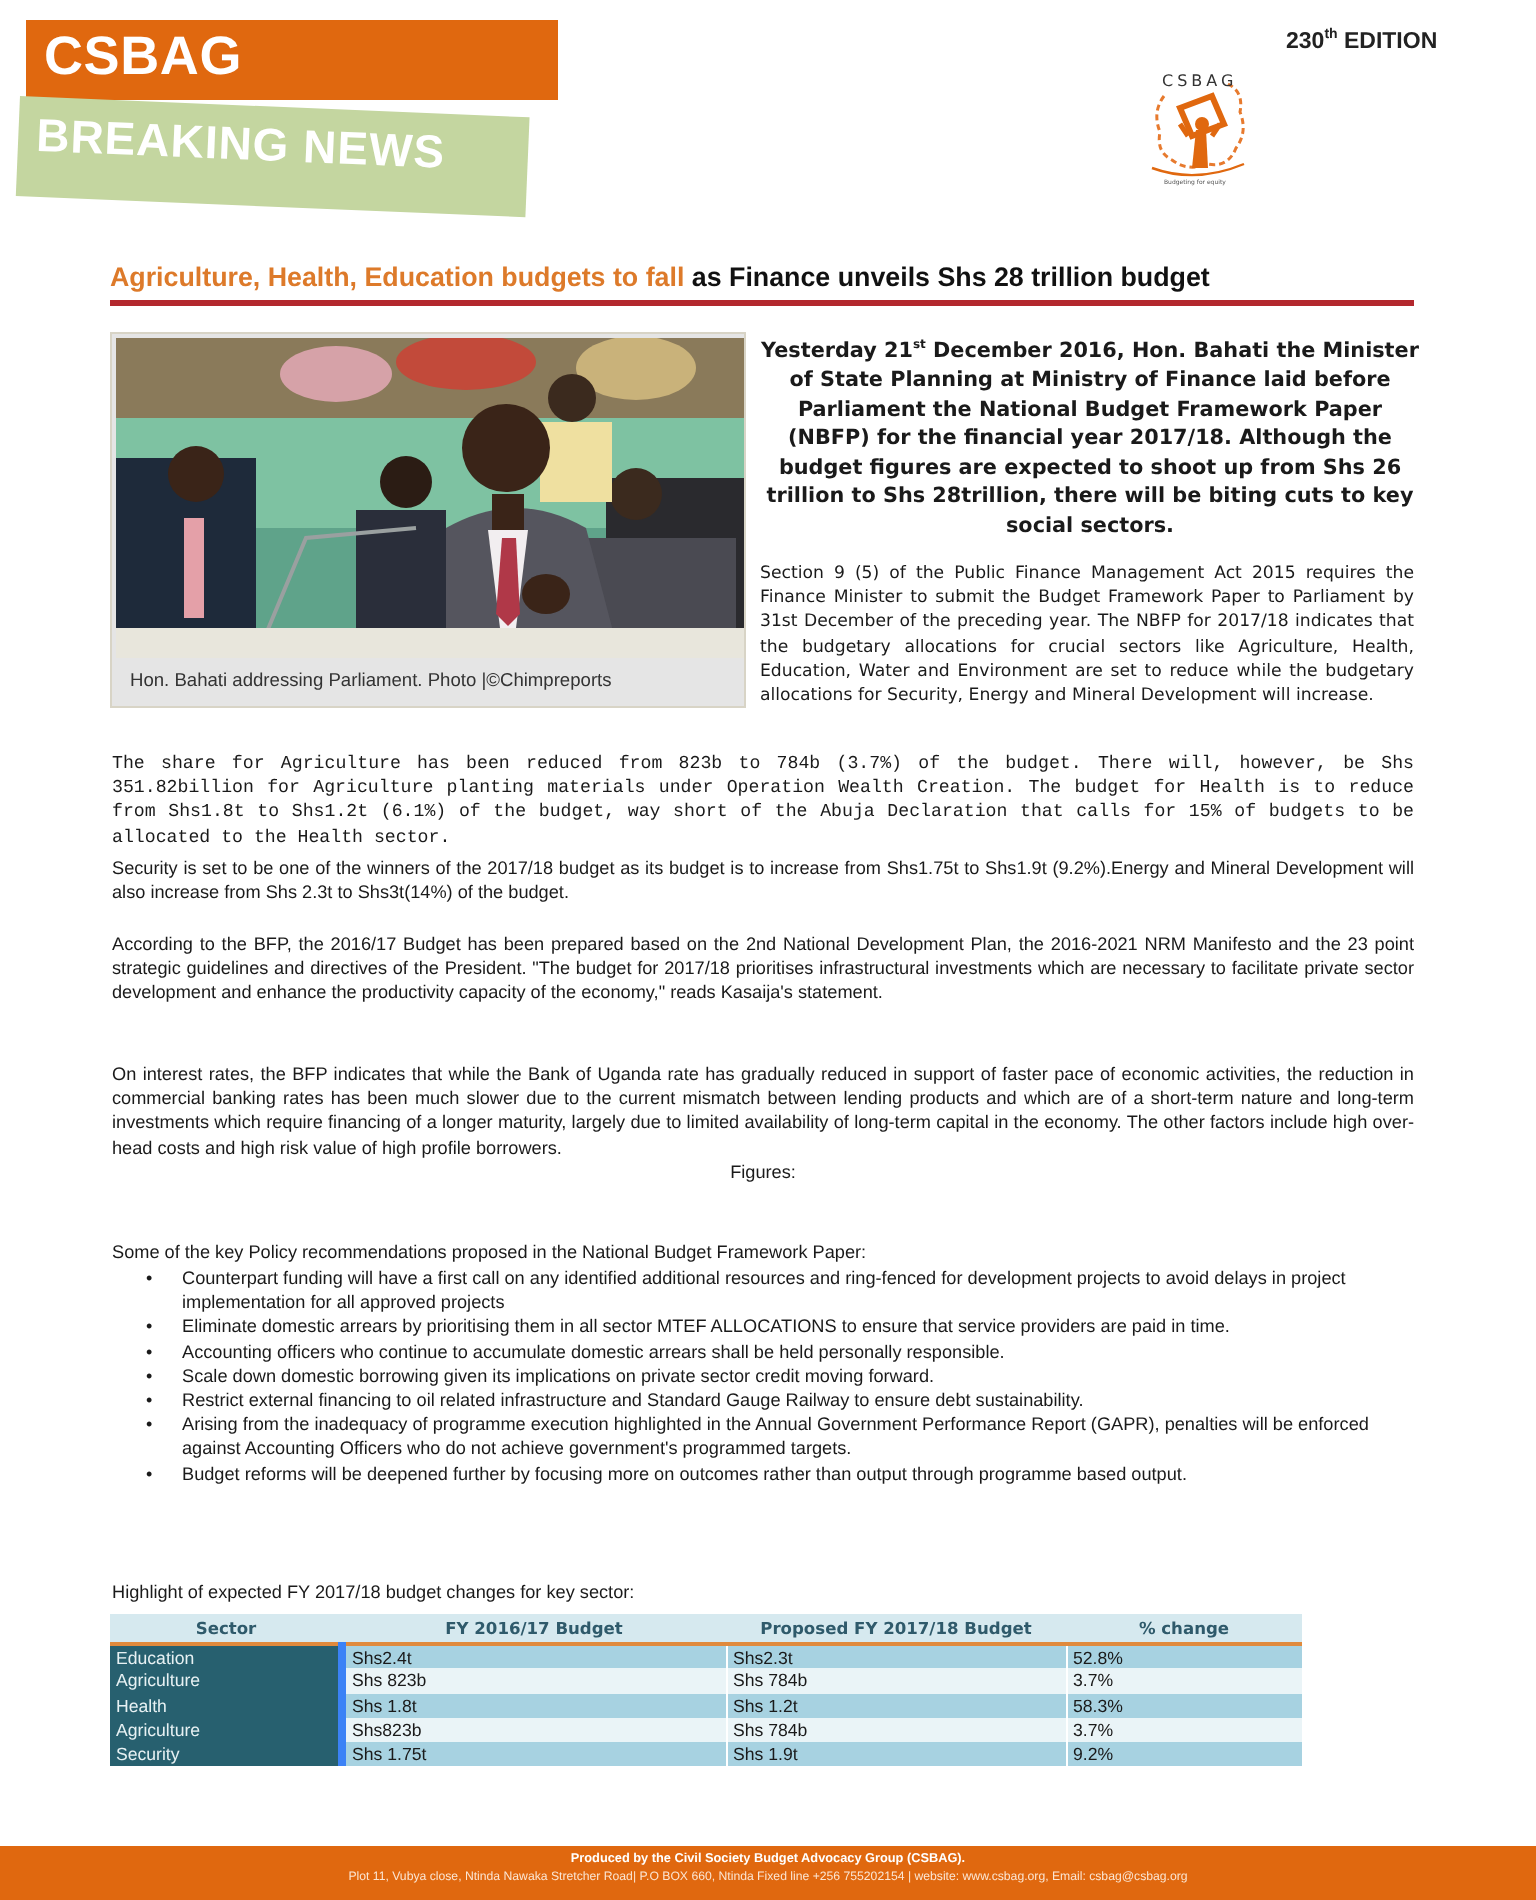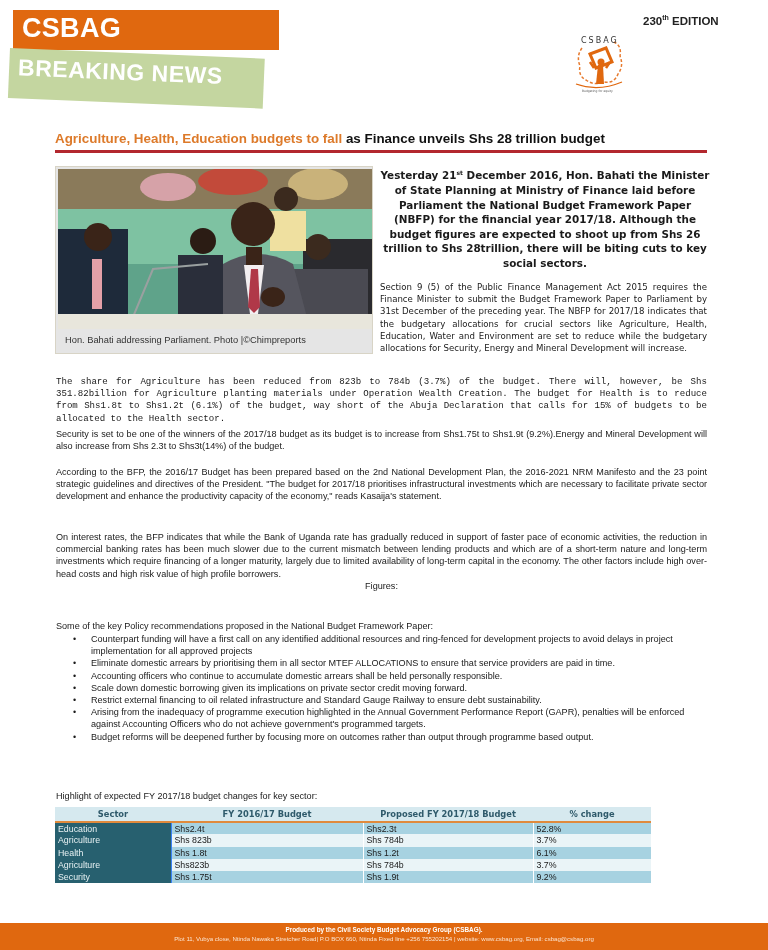--- a/index.html
+++ b/index.html
@@ -99,21 +99,21 @@
     font-family: "Liberation Sans", sans-serif; font-size: 8.8px;
   }
   .budget-table th {
     background: #d6e9ef; color: #2f5a6b; font-weight: bold; font-family: "DejaVu Sans", sans-serif;
     font-size: 8.3px; height: 15px; text-align: center; border-bottom: 2px solid #e08a3c;
   }
   .budget-table td { height: 12.3px; padding: 0 3px; color: #1a1a1a; }
   .budget-table td.sector { background: #27606f; color: #e7f1f3; width: 116px; }
   .budget-table tr.odd td.val { background: #a7d2e1; }
   .budget-table tr.even td.val { background: #eaf4f7; margin-left: 12px; }
-  .budget-table td.c1 { width: 192px; border-left: 1px solid #3b82f6; }
+  .budget-table td.c1 { width: 192px; border-left: 4px solid #3b82f6; }
   .budget-table td.c2 { width: 170px; border-left: 1px solid #fff; }
   .budget-table td.c3 { border-left: 1px solid #fff; }
 
   .footer {
     position: absolute; left: 0; top: 923px; width: 768px; height: 27px; background: #e0680f;
     text-align: center; color: #fbe5d2;
     font-family: "Liberation Sans", sans-serif;
   }
   .footer .f1 { font-size: 6.4px; font-weight: bold; color: #fff; padding-top: 3px; }
   .footer .f2 { font-size: 6.1px; margin-top: 2px; }
@@ -225,21 +225,21 @@
     <tr class="even">
       <td class="sector">Agriculture</td>
       <td class="val c1">Shs 823b</td>
       <td class="val c2">Shs 784b</td>
       <td class="val c3">3.7%</td>
     </tr>
     <tr class="odd">
       <td class="sector">Health</td>
       <td class="val c1">Shs 1.8t</td>
       <td class="val c2">Shs 1.2t</td>
-      <td class="val c3">6.1%</td>
+      <td class="val c3">58.3%</td>
     </tr>
     <tr class="even">
       <td class="sector">Agriculture</td>
       <td class="val c1">Shs823b</td>
       <td class="val c2">Shs 784b</td>
       <td class="val c3">3.7%</td>
     </tr>
     <tr class="odd">
       <td class="sector">Security</td>
       <td class="val c1">Shs 1.75t</td>

